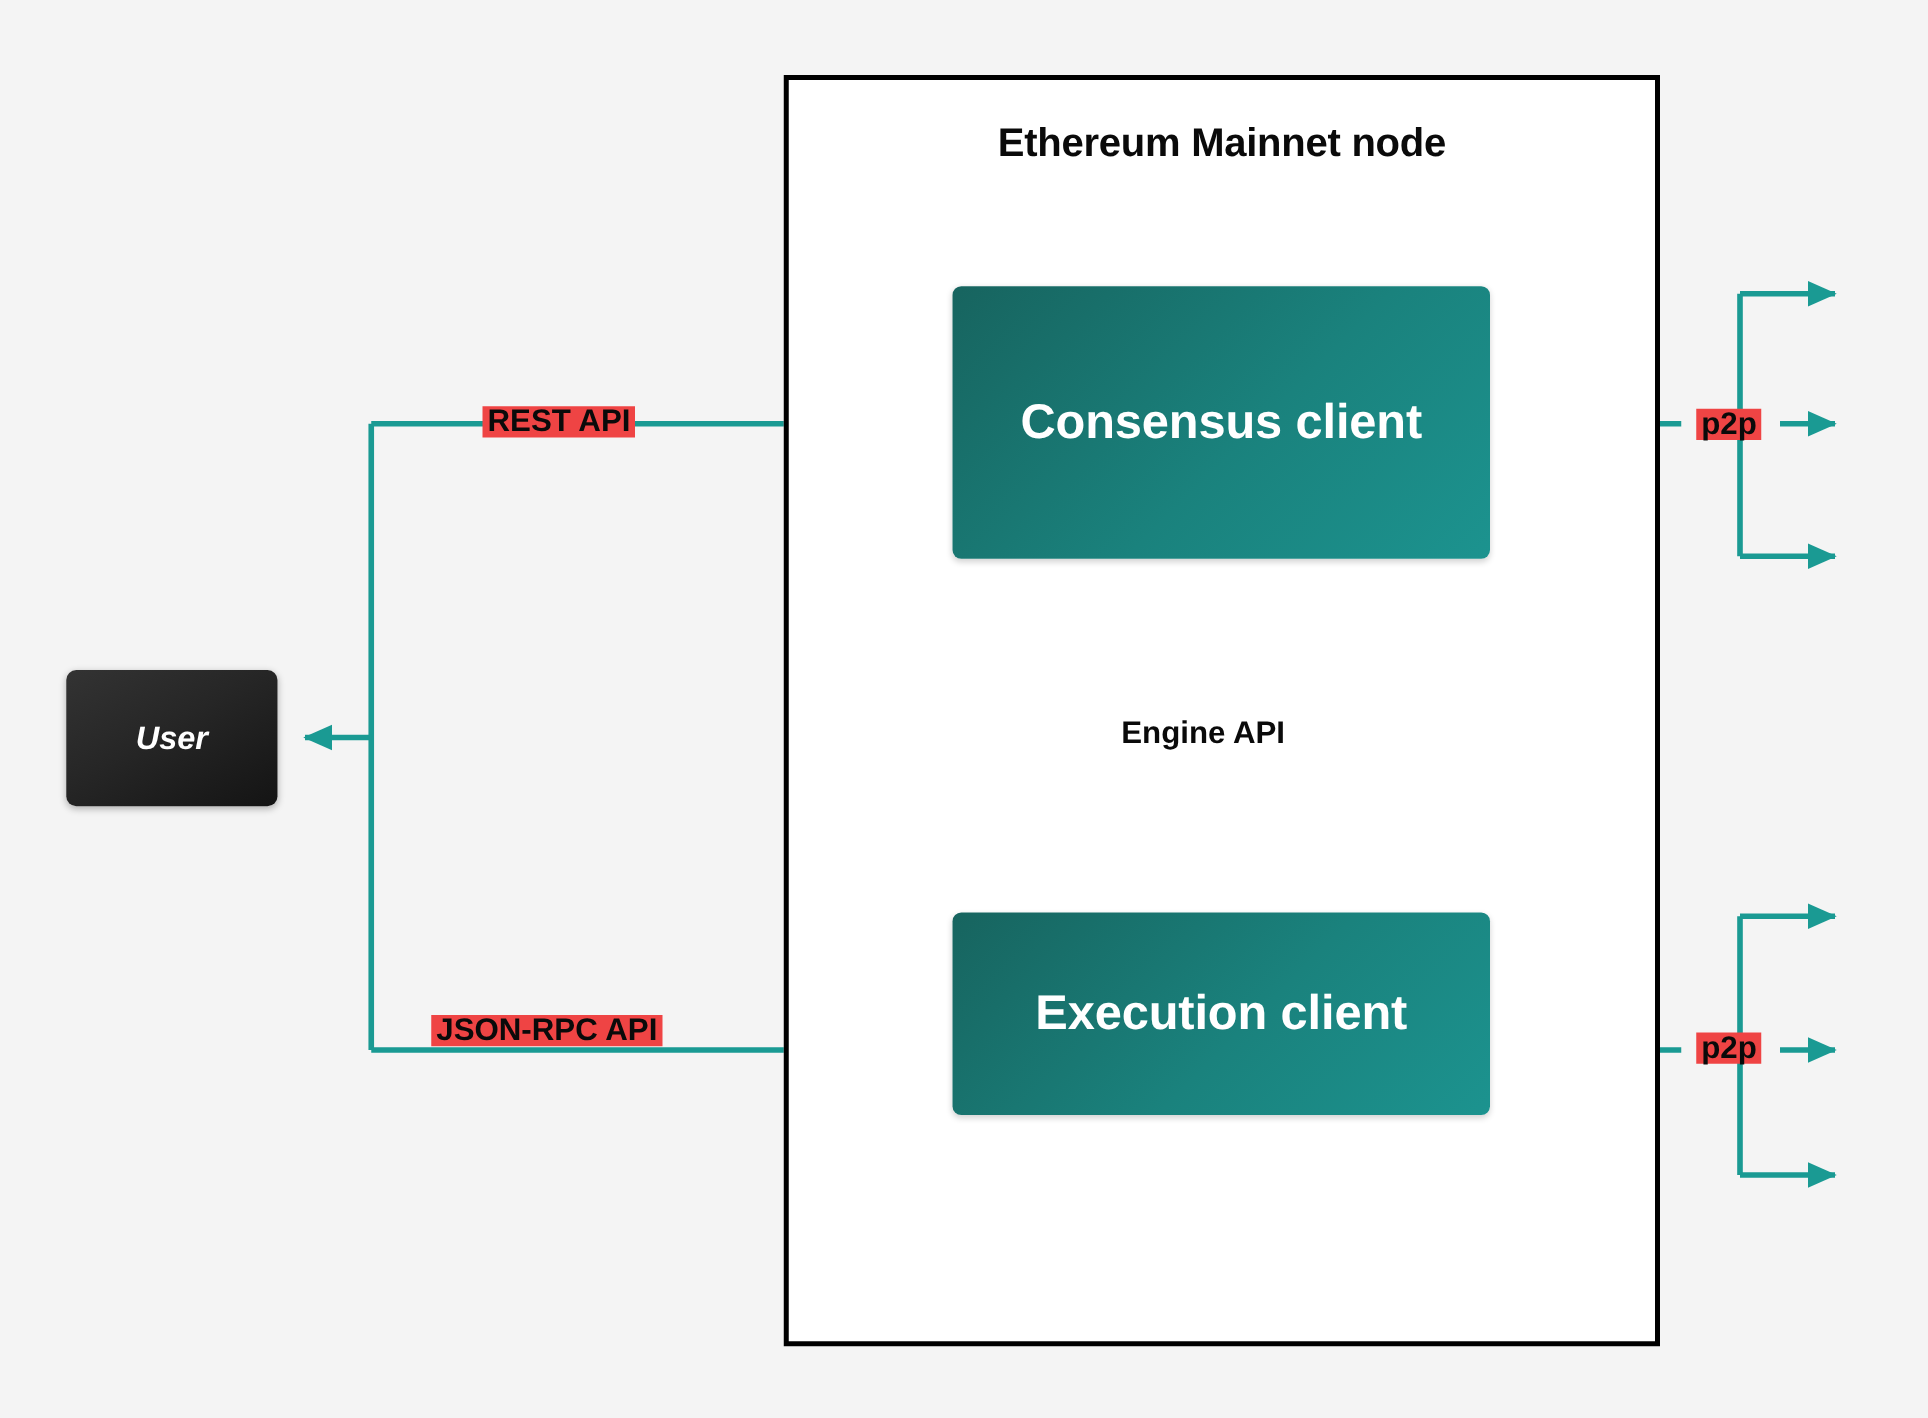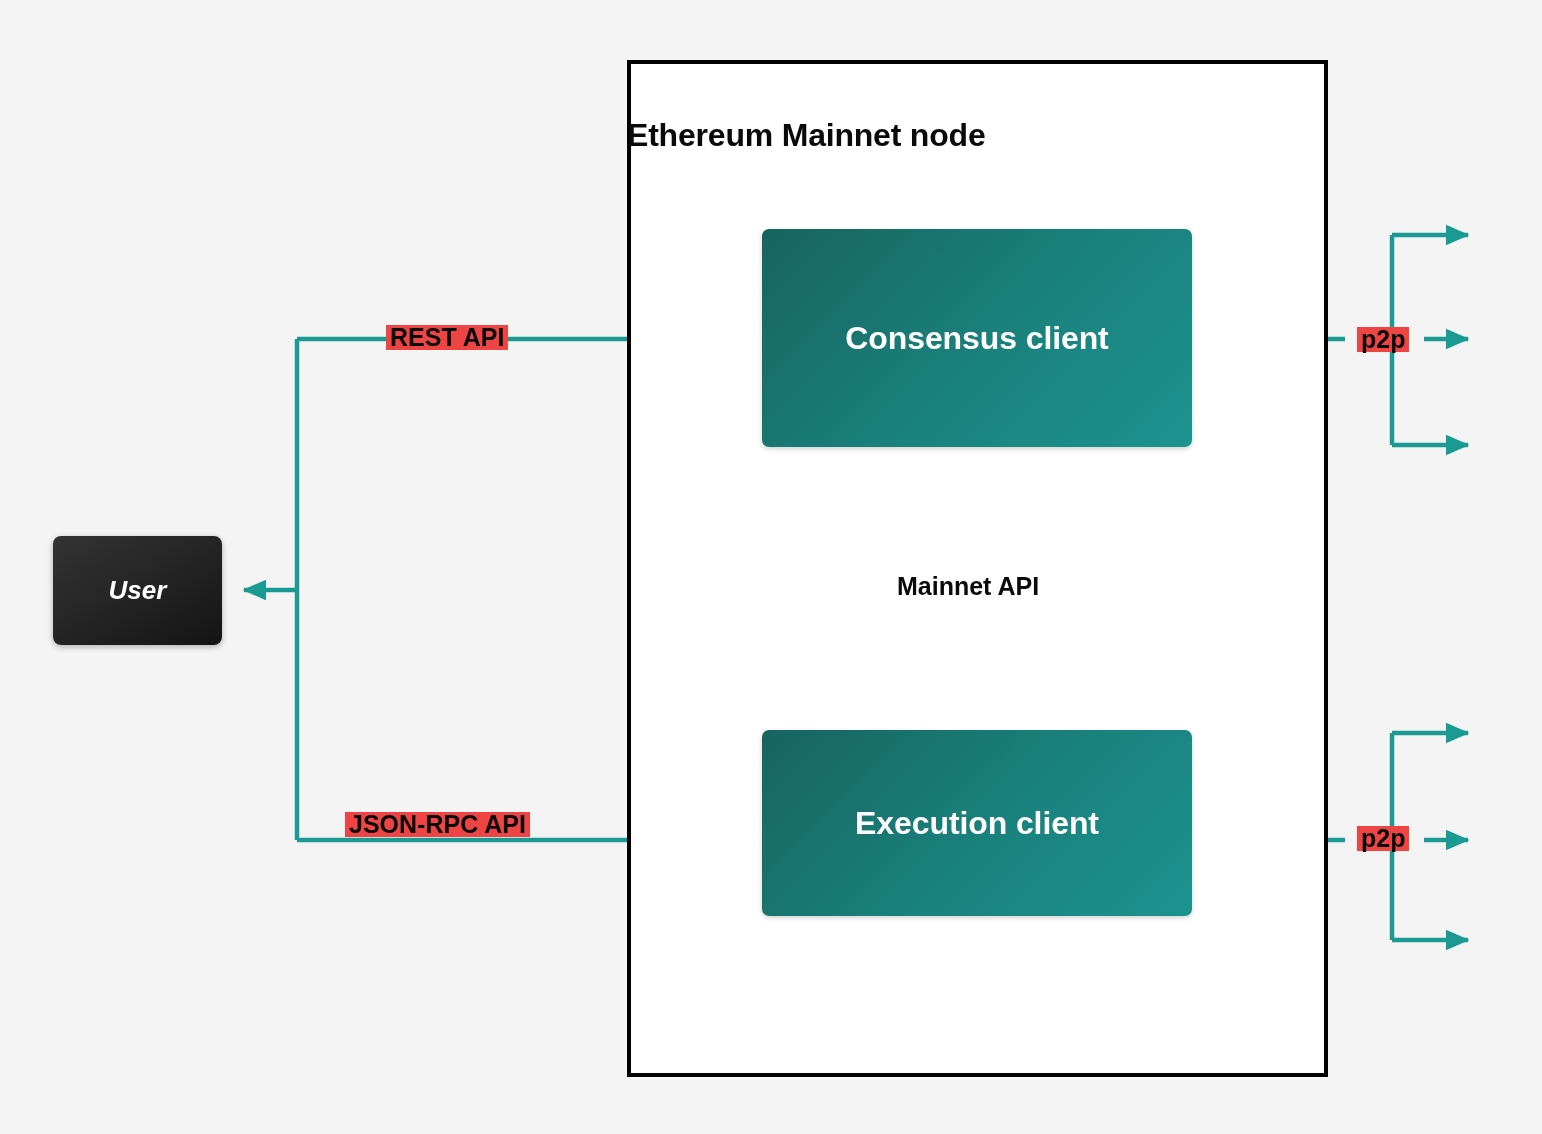--- a/index.html
+++ b/index.html
@@ -31,53 +31,54 @@
     top: 60px;
     width: 701px;
     height: 1017px;
     background: #ffffff;
     border: 4px solid #000000;
     box-sizing: border-box;
   }
   .frame-title {
     position: absolute;
     left: 627px;
-    top: 117px;
+    top: 96px;
     width: 701px;
+    text-align: center;
     font-size: 32px;
     font-weight: bold;
     color: #0a0a0a;
     letter-spacing: -0.2px;
   }
   .client-box {
     position: absolute;
     border-radius: 7px;
     background: linear-gradient(135deg, #17645f 0%, #1a827d 55%, #1c938f 100%);
     box-shadow: 0 2px 5px rgba(0,0,0,0.18);
     display: flex;
     align-items: center;
     justify-content: center;
   }
   .client-box .label {
     color: #ffffff;
-    font-size: 32px;
+    font-size: 39px;
     font-weight: bold;
     letter-spacing: -0.1px;
   }
   #consensus-box {
     left: 762px;
     top: 229px;
     width: 430px;
     height: 218px;
   }
   #execution-box {
     left: 762px;
     top: 730px;
     width: 430px;
-    height: 186px;
+    height: 162px;
   }
   #user-box {
     position: absolute;
     left: 53px;
     top: 536px;
     width: 169px;
     height: 109px;
     border-radius: 8px;
     background: linear-gradient(150deg, #333333 0%, #262626 45%, #141414 100%);
     box-shadow: 0 2px 6px rgba(0,0,0,0.28);
@@ -176,17 +177,17 @@
   <div id="execution-box" class="client-box">
     <span class="label">Execution client</span>
   </div>
 
   <div id="user-box">
     <span class="label">User</span>
   </div>
 
   <div id="label-rest" class="edge-label">REST API</div>
   <div id="label-jsonrpc" class="edge-label">JSON-RPC API</div>
-  <div id="label-engine" class="edge-label">Mainnet API</div>
+  <div id="label-engine" class="edge-label">Engine API</div>
   <div id="label-p2p-top" class="edge-label">p2p</div>
   <div id="label-p2p-bottom" class="edge-label">p2p</div>
 
 </div>
 
 </body></html>

